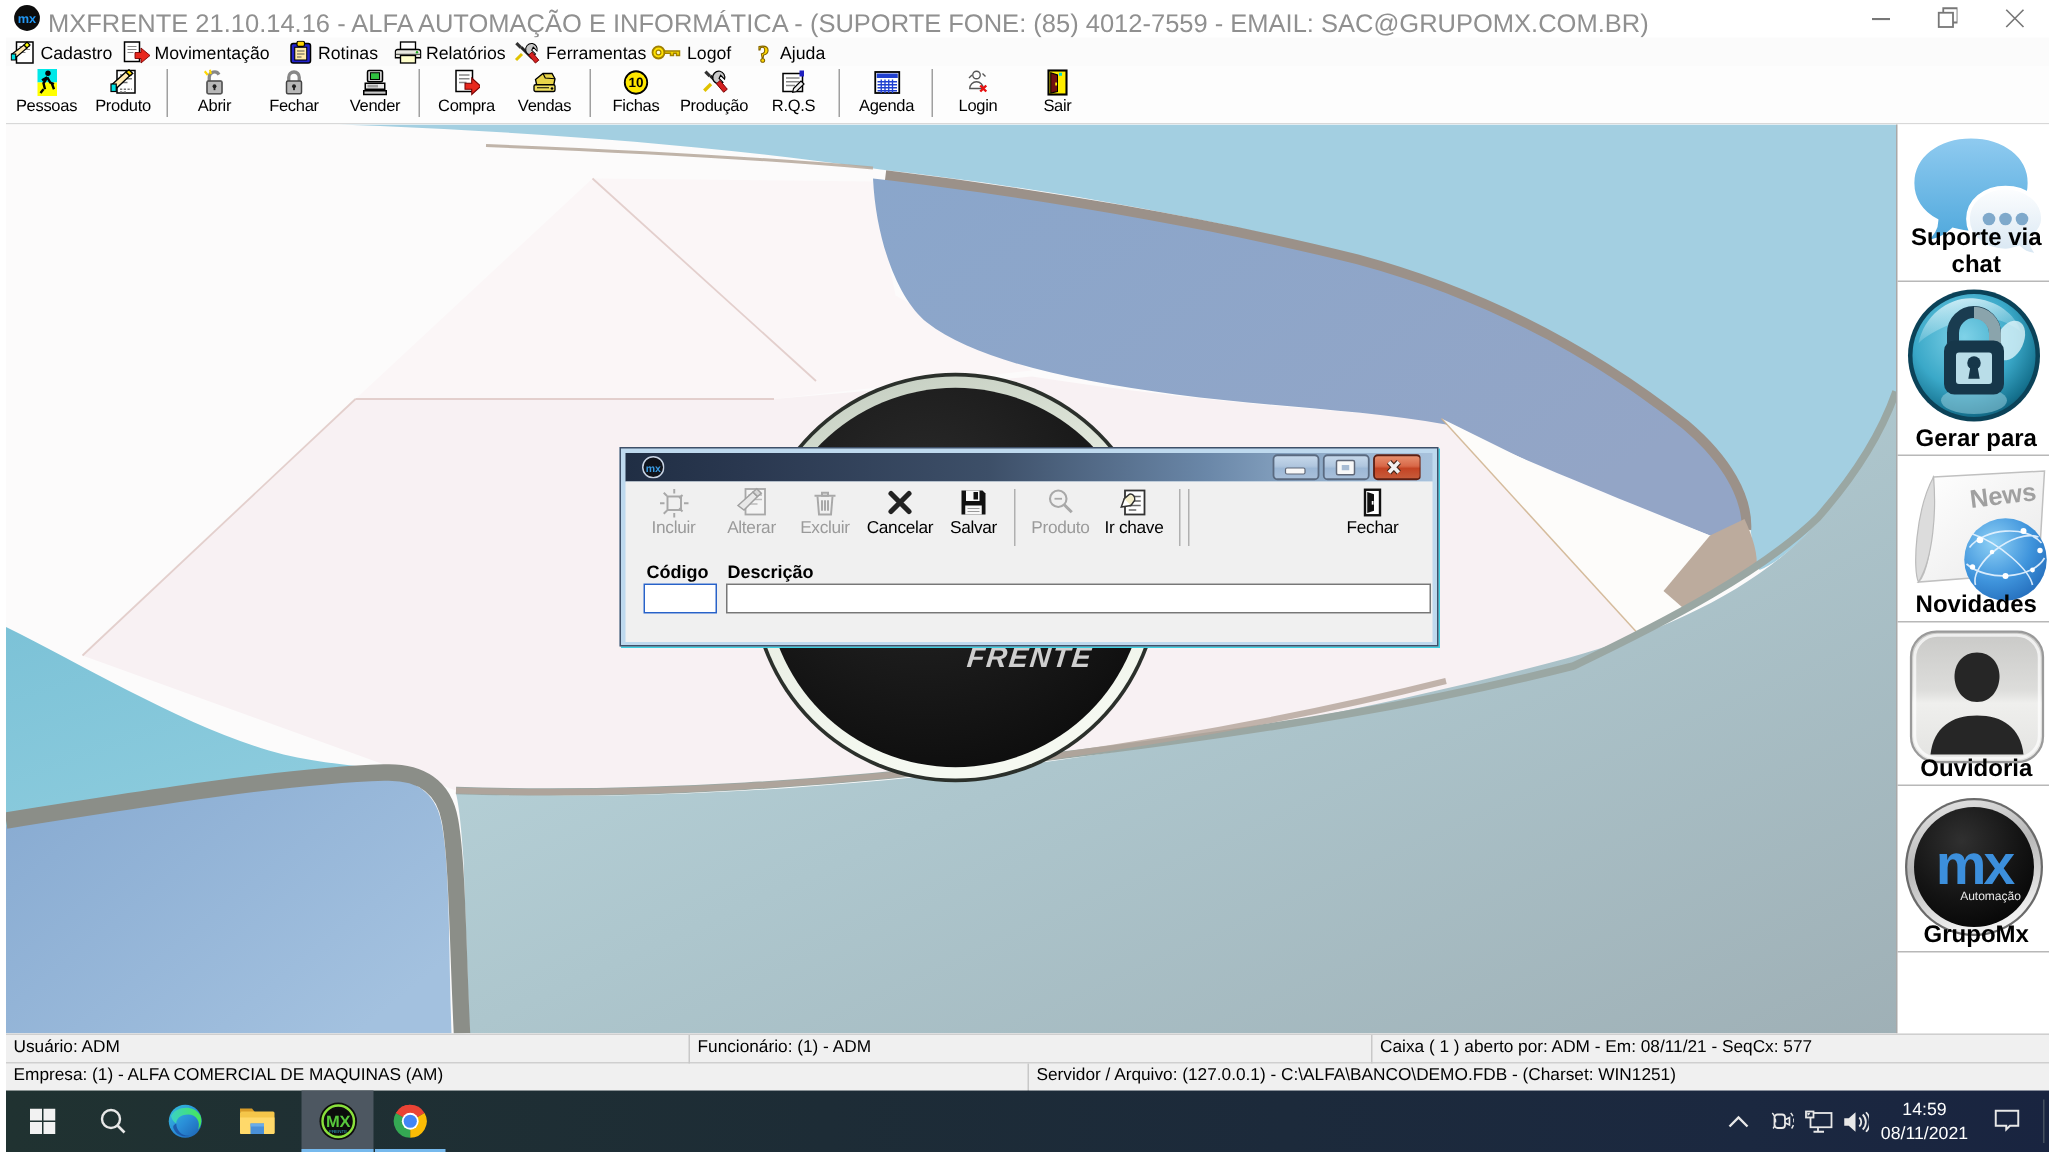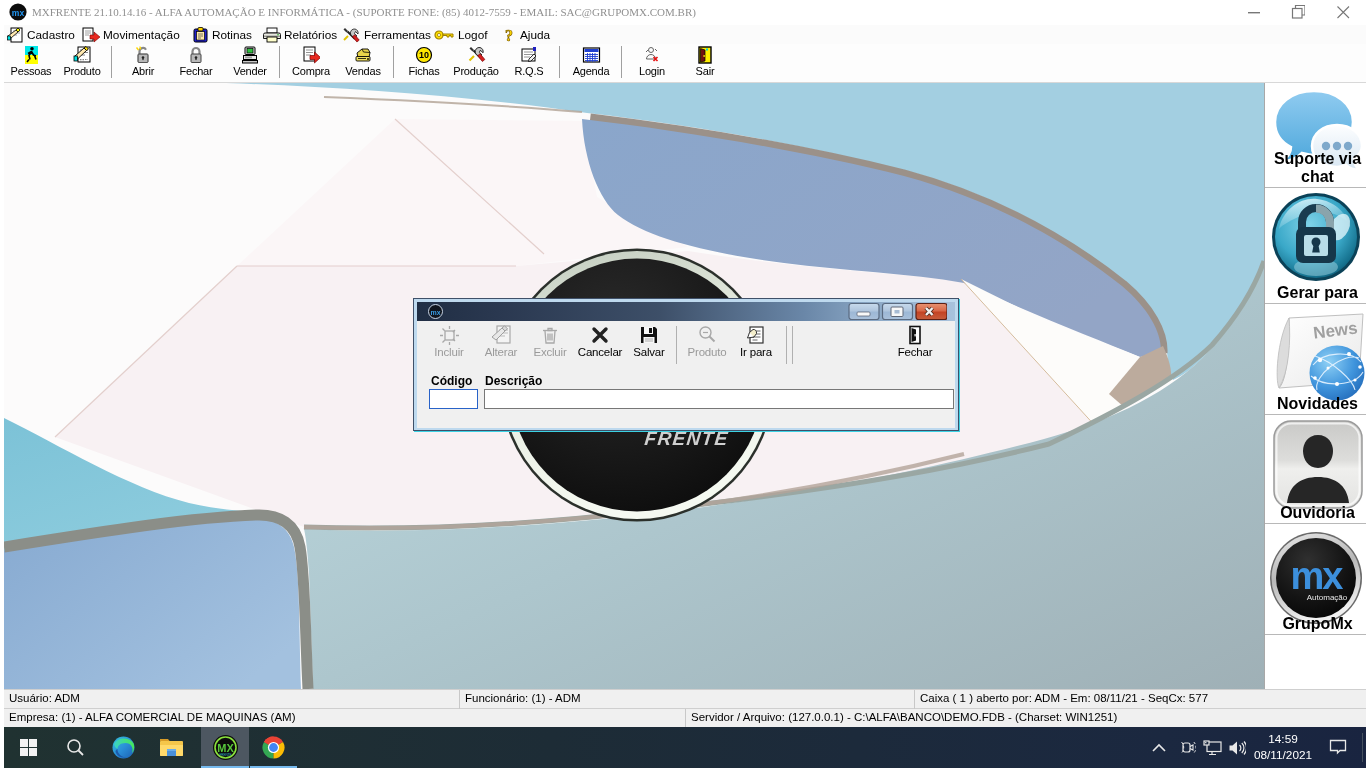--- a/index.html
+++ b/index.html
@@ -1,21 +1,21 @@
 <!DOCTYPE html>
 <html><head>
 <meta charset="utf-8">
 <style>
 * { margin:0; padding:0; box-sizing:border-box; }
 html,body { width:1366px; height:768px; overflow:hidden; }
 body { font-family:"Liberation Sans", sans-serif; position:relative; background:#fff; }
 #app { position:absolute; left:4px; top:0; width:1366px; height:610px; }
 
 #titlebar { position:absolute; left:0; top:0; width:1366px; height:25px; background:#fff; }
-#titlebar .txt { position:absolute; left:28px; top:6px; font-size:11px; color:#909090; white-space:nowrap;font-family:Liberation Serif, serif; }
+#titlebar .txt { position:absolute; left:28px; top:6px; font-size:17px; color:#909090; white-space:nowrap; }
 #titlebar .winbtn { position:absolute; top:0; width:14px; height:25px; }
 
 #menubar { position:absolute; left:0; top:25px; width:1366px; height:19px; background:#fbfbfb; font-size:11.8px; color:#000; }
 .mitem { position:absolute; top:0; height:19px; display:flex; align-items:center; }
 .mitem svg { margin-right:3px; }
 
 #toolbar { position:absolute; left:0; top:44px; width:1366px; height:39px; background:#fdfdfd; border-bottom:1px solid #d8d8d8; }
 .titem { position:absolute; top:1px; width:52px; height:36px; text-align:center; font-size:11px; color:#000; }
 .titem .ic { height:18px; margin-top:1px; }
 .titem .lb { display:block; margin-top:1px; letter-spacing:-0.2px; }
@@ -531,21 +531,21 @@
           </div>
         <div class="dbtn" style="left:314px">
             <div class="ic"><svg width="22" height="22" viewBox="0 0 22 22">
                 <rect x="5" y="3" width="13" height="16" fill="#fff" stroke="#333" stroke-width="1.2"></rect>
                 <g stroke="#666" stroke-width="1">
                   <path d="M7.5 7 h8 M7.5 10 h8 M7.5 13 h8 M7.5 16 h5"></path>
                 </g>
                 <path d="M9 13 C6 13 4 11 4.5 8.5 L8 5.5 C10 5 12 7 11.5 9.5 Z" fill="#f4eecb" stroke="#333" stroke-width="1"></path>
                 <path d="M4.5 8.5 L2.5 14 L9 13" fill="#fff" stroke="#333" stroke-width="1"></path>
               </svg></div>
-            <span class="lb">Ir para</span>
+            <span class="lb">Ir chave</span>
           </div>
         <div class="dsep" style="left:369px"></div>
         <div class="dsep" style="left:375px"></div>
         <div class="dbtn" style="left:473px">
             <div class="ic"><svg width="22" height="22" viewBox="0 0 22 22">
                 <rect x="6" y="2.5" width="10" height="17" fill="#fff" stroke="#111" stroke-width="1.6"></rect>
                 <path d="M7.5 4 L12 5.5 V16.5 L7.5 18 Z" fill="#111"></path>
                 <rect x="10.5" y="10" width="1.2" height="2.4" fill="#fff"></rect>
               </svg></div>
             <span class="lb">Fechar</span>

